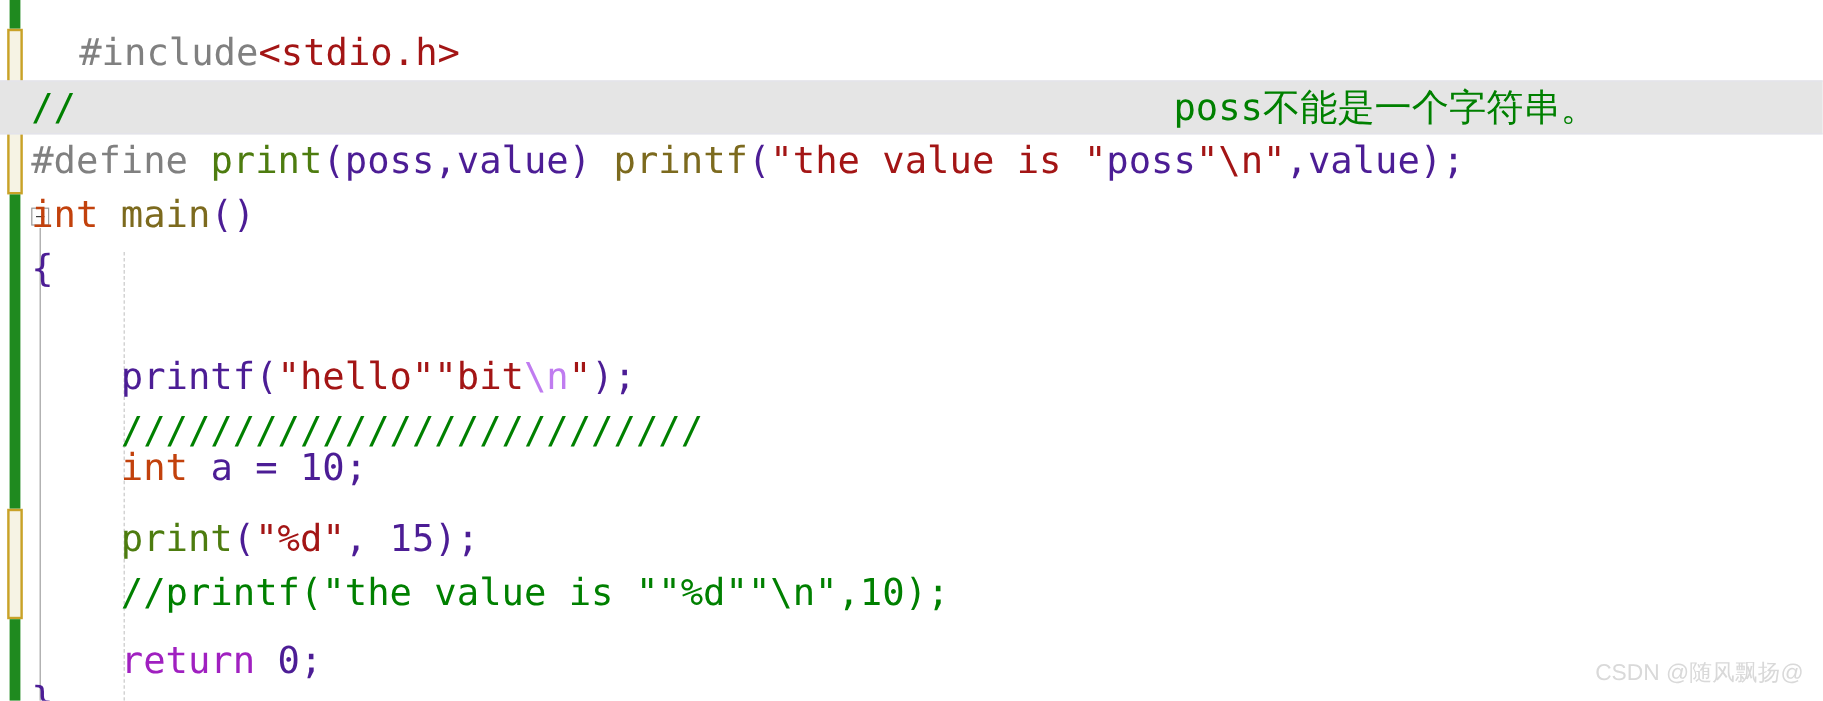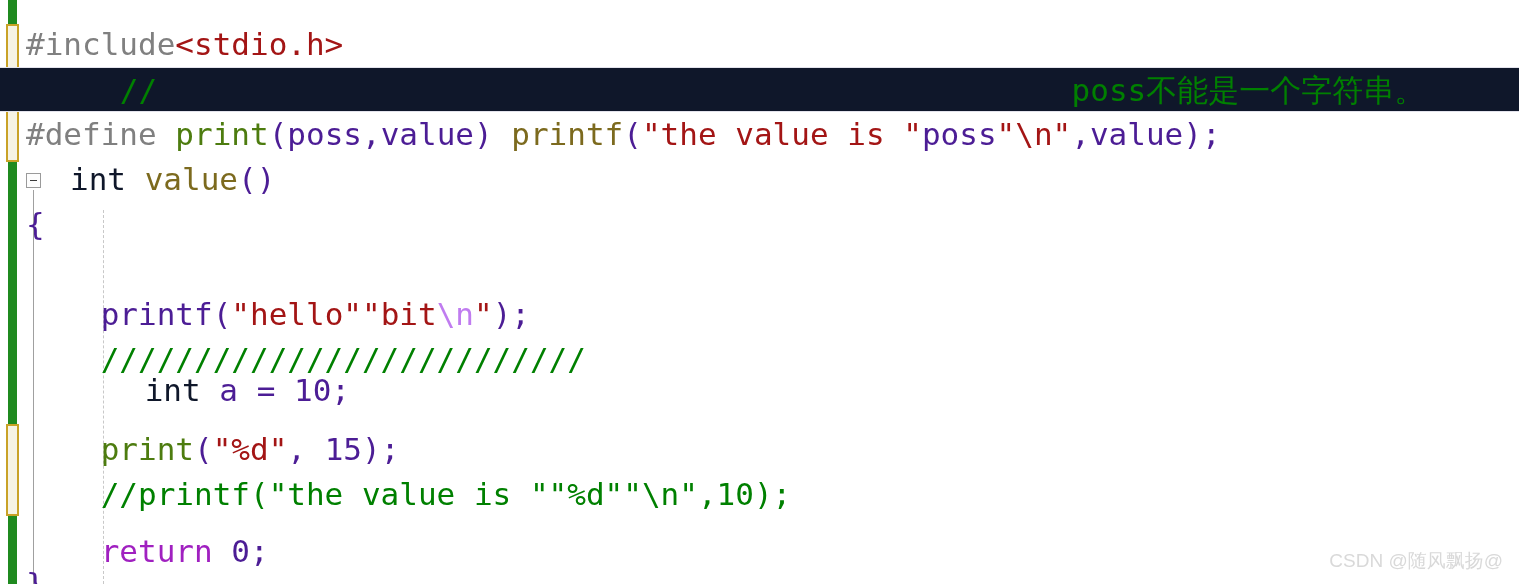--- a/index.html
+++ b/index.html
@@ -89,39 +89,38 @@
     letter-spacing: 0px;
     color: #000000;
   }
   .line .txt {
     display: inline-block;
     padding-left: 26px;
   }
 
   
   .line.current {
-    background: #0f172a;
+    background: #e5e5e5;
     border-top: 1px solid #e3e3ec;
     border-bottom: 1px solid #e3e3ec;
     box-sizing: border-box;
-    text-align: center;
   }
 
   
   .indent-guide {
     position: absolute;
     left: 103px;
     width: 0px;
     border-left: 1px dashed #c8c8c8;
   }
 
   
   .t-pp      { color: #808080; }   
   .t-inc     { color: #a31515; }   
-  .t-kw      { color: #0f172a; padding-left: 44px; }   
+  .t-kw      { color: #c2410c; }   
   .t-kw2     { color: #a020c0; }   
   .t-macro   { color: #4d7c0f; }   
   .t-fn      { color: #7c6a1e; }   
   .t-str     { color: #a31515; }   
   .t-esc     { color: #c07cf0; }   
   .t-cmt     { color: #008000; }   
   .t-plain   { color: #4c1d95; }
 
   
   .watermark {
@@ -150,24 +149,24 @@
   <div class="outline-col">
     <div class="collapse-box" id="collapse-marker" style="top: 173px;"></div>
     <div class="outline-line" id="outline-line" style="top: 190px; height: 394px;"></div>
   </div>
 
   <div id="indent-guides">
       <div class="indent-guide" style="top: 210px; height: 374px;"></div>
     </div>
 
   <div class="code-area" id="code-area">
-      <div class="line" style="top: 22px;"><span class="txt"><span class="t-pp">#include</span><span class="t-inc">&lt;stdio.h&gt;</span></span></div>
+      <div class="line" style="top: 22px; padding-left: 40px;"><span class="txt"><span class="t-pp">#include</span><span class="t-inc">&lt;stdio.h&gt;</span></span></div>
       <div class="line current" style="top: 67px;"><span class="txt"><span class="t-cmt">//</span><span class="t-cmt">                                                 </span><span class="t-cmt">poss不能是一个字符串。</span></span></div>
       <div class="line" style="top: 112px;"><span class="txt"><span class="t-pp">#define</span><span class="t-plain"> </span><span class="t-macro">print</span><span class="t-plain">(poss,value) </span><span class="t-fn">printf</span><span class="t-plain">(</span><span class="t-str">"the value is "</span><span class="t-plain">poss</span><span class="t-str">"\n"</span><span class="t-plain">,value);</span></span></div>
-      <div class="line" style="top: 157px;"><span class="txt"><span class="t-kw">int</span><span class="t-plain"> </span><span class="t-fn">value</span><span class="t-plain">()</span></span></div>
+      <div class="line" style="top: 157px;"><span class="txt"><span class="t-kw">int</span><span class="t-plain"> </span><span class="t-fn">main</span><span class="t-plain">()</span></span></div>
       <div class="line" style="top: 202px;"><span class="txt"><span class="t-plain">{</span></span></div>
       <div class="line" style="top: 247px;"><span class="txt"><span class="t-plain">    </span></span></div>
       <div class="line" style="top: 292px;"><span class="txt"><span class="t-plain">    </span><span class="t-plain">printf</span><span class="t-plain">(</span><span class="t-str">"hello"</span><span class="t-str">"bit</span><span class="t-esc">\n</span><span class="t-str">"</span><span class="t-plain">);</span></span></div>
       <div class="line" style="top: 337px;"><span class="txt"><span class="t-plain">    </span><span class="t-cmt">//////////////////////////</span></span></div>
       <div class="line" style="top: 368px;"><span class="txt"><span class="t-plain">    </span><span class="t-kw">int</span><span class="t-plain"> a = 10;</span></span></div>
       <div class="line" style="top: 427px;"><span class="txt"><span class="t-plain">    </span><span class="t-macro">print</span><span class="t-plain">(</span><span class="t-str">"%d"</span><span class="t-plain">, 15);</span></span></div>
       <div class="line" style="top: 472px;"><span class="txt"><span class="t-plain">    </span><span class="t-cmt">//printf("the value is ""%d""\n",10);</span></span></div>
       <div class="line" style="top: 517px; margin-top: 12px;"><span class="txt"><span class="t-plain">    </span><span class="t-kw2">return</span><span class="t-plain"> 0;</span></span></div>
       <div class="line" style="top: 562px;"><span class="txt"><span class="t-plain">}</span></span></div>
     </div>

